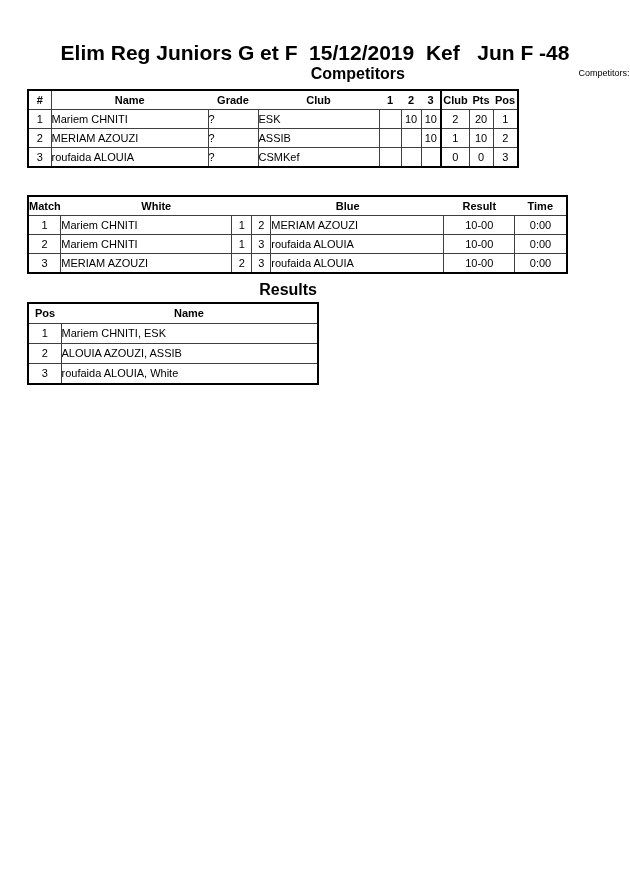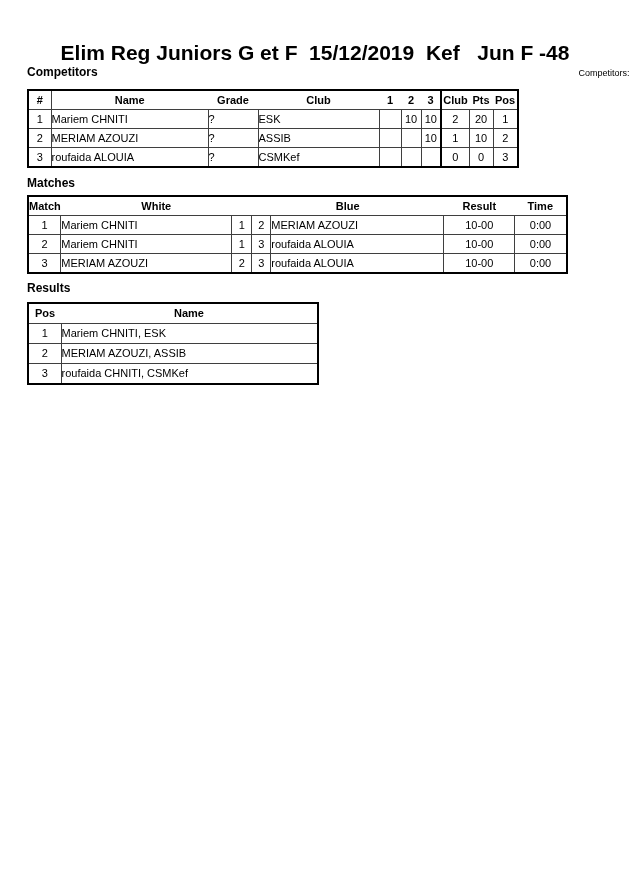--- a/index.html
+++ b/index.html
@@ -4,21 +4,21 @@
 <style>
   html,body { margin:0; padding:0; background:#fff; }
   .page {
     position:relative; width:630px; height:891px; background:#fff;
     font-family:"Liberation Sans", sans-serif; color:#000; overflow:hidden;padding-left:40px;
   }
   .page-title {
     position:absolute; top:41px; left:0; width:630px;
     text-align:center; font-size:21px; font-weight:bold; white-space:pre;
   }
-  .section-title { position:absolute; font-size:12px; font-weight:bold; text-align:left; }
+  .section-title { position:absolute; font-size:16px; font-weight:bold; text-align:right; }
   .subtitle-competitors { top:65px; left:27px; width:378px; }
   .subtitle-matches    { top:176px; left:27px; width:536px; }
   .subtitle-results    { top:281px; left:27px; width:290px; }
   .competitors-count { position:absolute; top:68px; right:33px; font-size:9px;text-align:center; }
 
   table.tbl {
     position:absolute; border-collapse:collapse; table-layout:fixed;
     border:2px solid #000; background:#fff;
   }
   .tbl td, .tbl th {
@@ -108,21 +108,20 @@
       <td class="c"></td>
       <td class="c"></td>
       <td class="c"></td>
       <td class="c thick-l">0</td>
       <td class="c">0</td>
       <td class="c">3</td>
     </tr>
   </tbody>
     </table>
 
-  <div class="section-title subtitle-matches">Matches</div>
 
   <table class="tbl tbl-matches">
     <colgroup>
       <col style="width:30px">
         <col style="width:171px">
         <col style="width:20px">
         <col style="width:19px">
       <col style="width:173px">
         <col style="width:71px">
         <col style="width:52px">
@@ -176,22 +175,22 @@
         <tr>
       <th class="hl">Pos</th>
       <th>Name</th>
     </tr>
     <tr>
       <td class="c">1</td>
       <td class="l">Mariem CHNITI, ESK</td>
     </tr>
     <tr>
       <td class="c">2</td>
-      <td class="l">MERIAM AZOUZI, ASSIB</td>
+      <td class="l">ALOUIA AZOUZI, ASSIB</td>
     </tr>
     <tr>
       <td class="c">3</td>
-      <td class="l">roufaida CHNITI, CSMKef</td>
+      <td class="l">roufaida ALOUIA, White</td>
     </tr>
   </tbody>
     </table>
 
 </div>
 
 </body></html>

